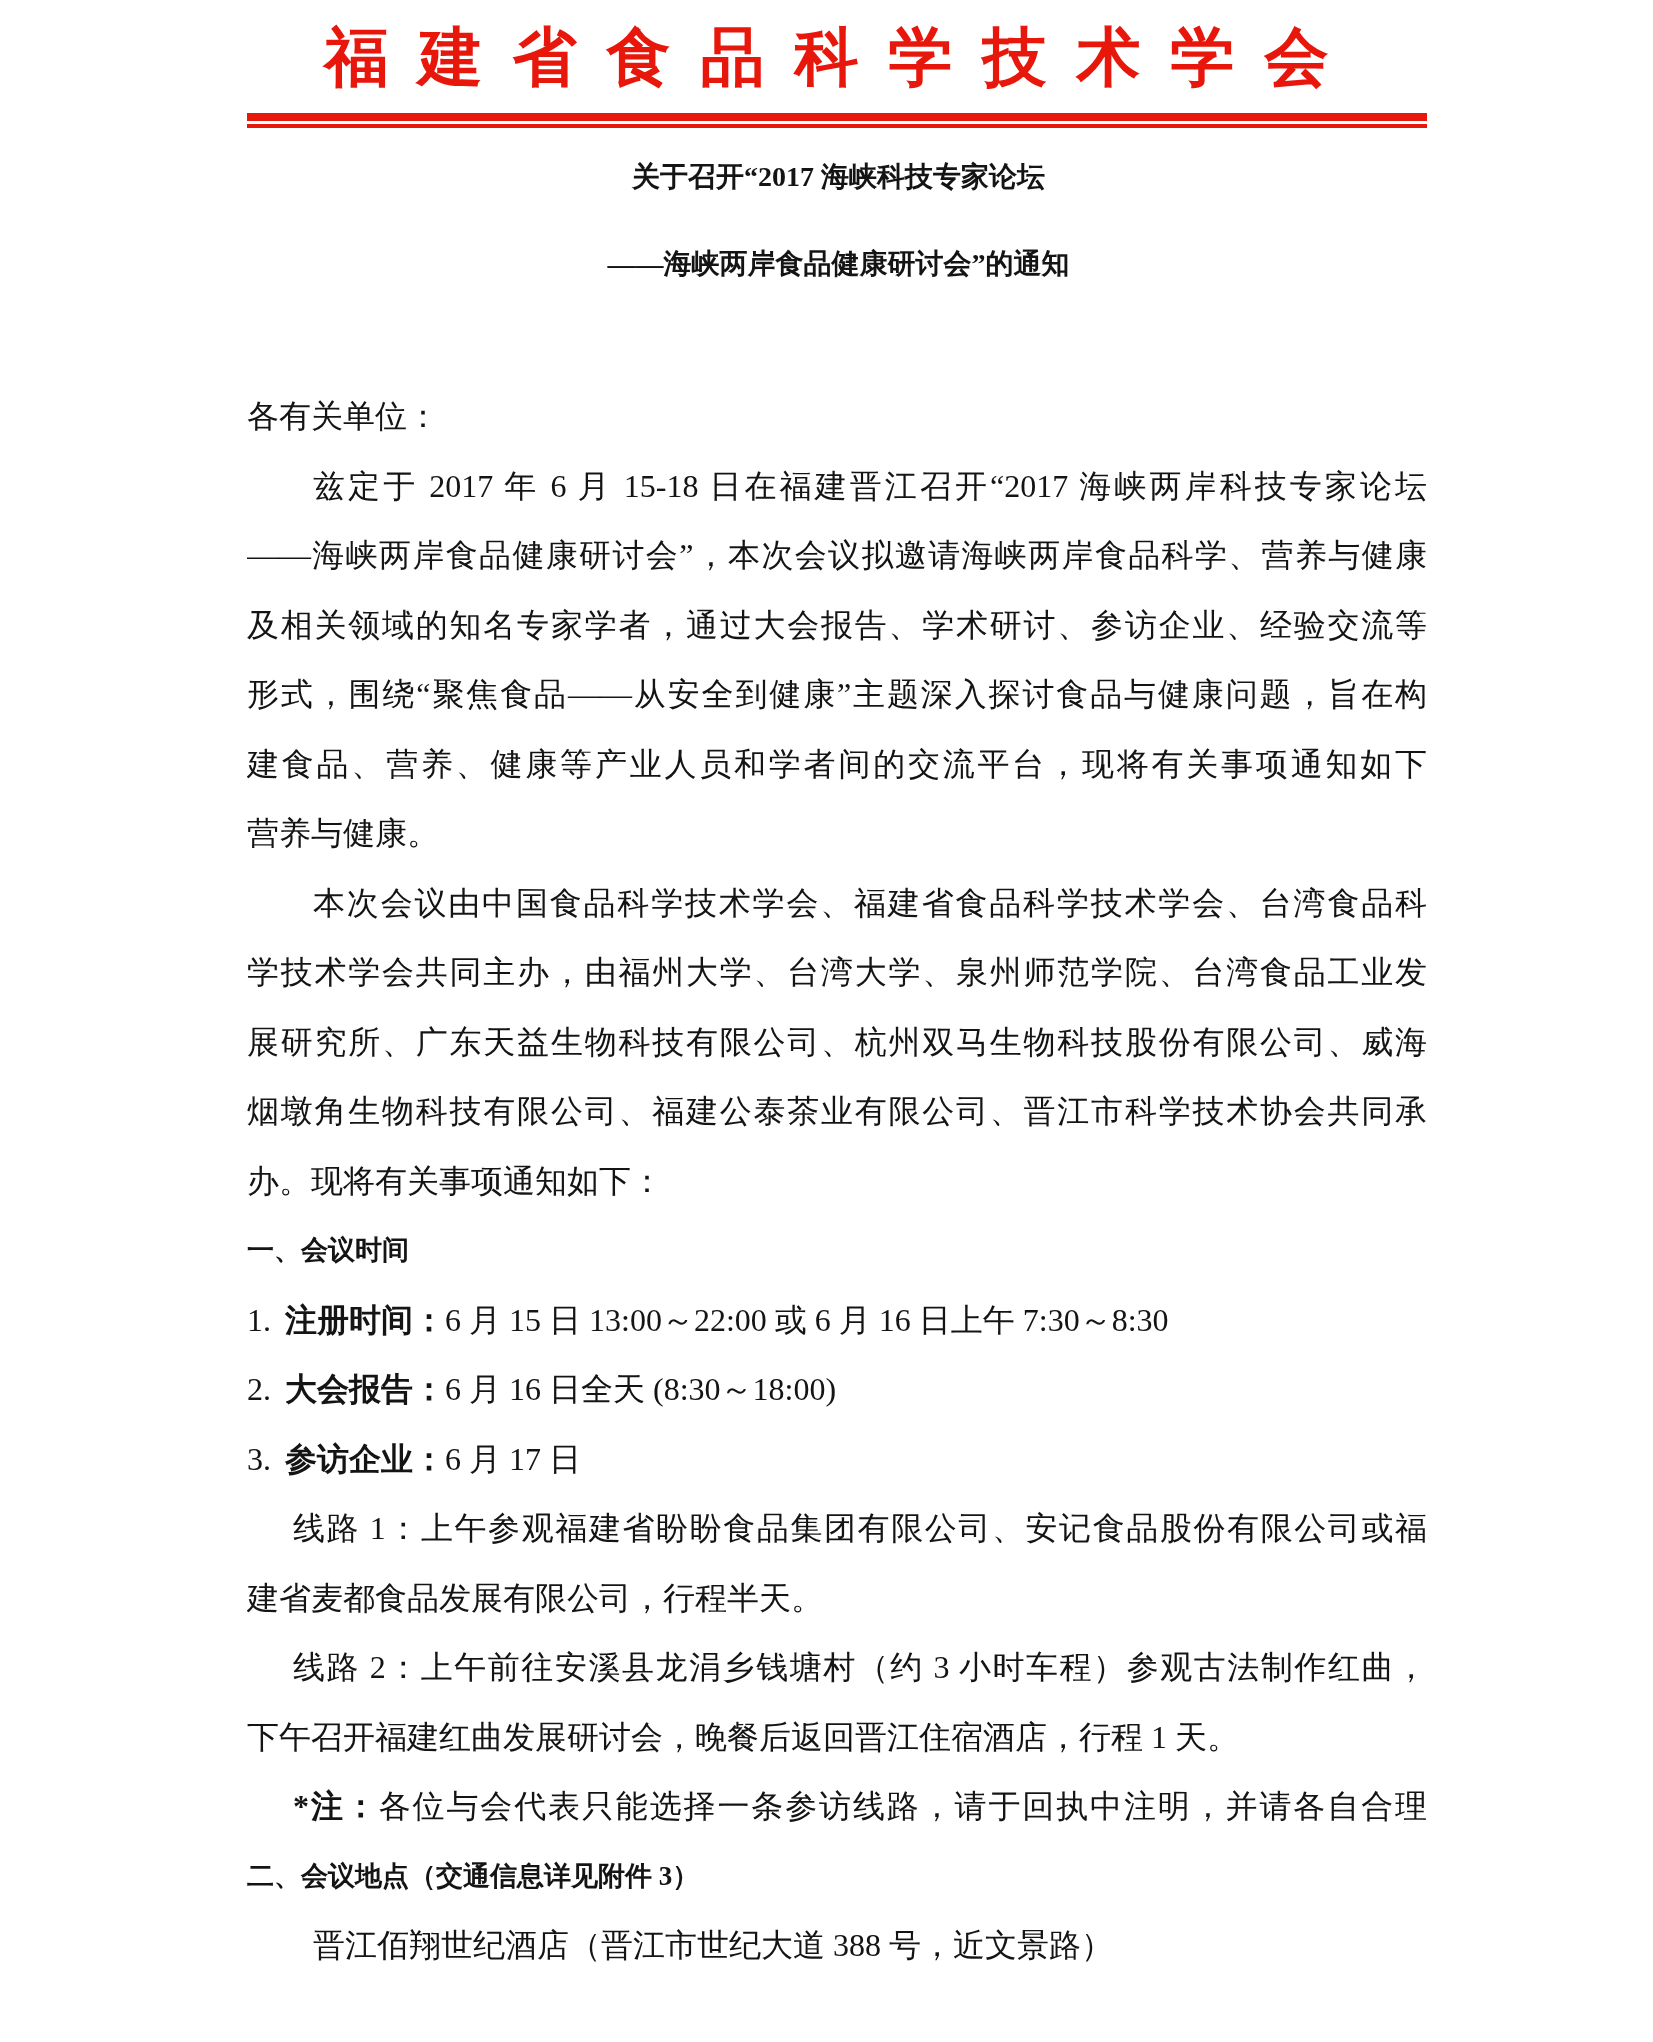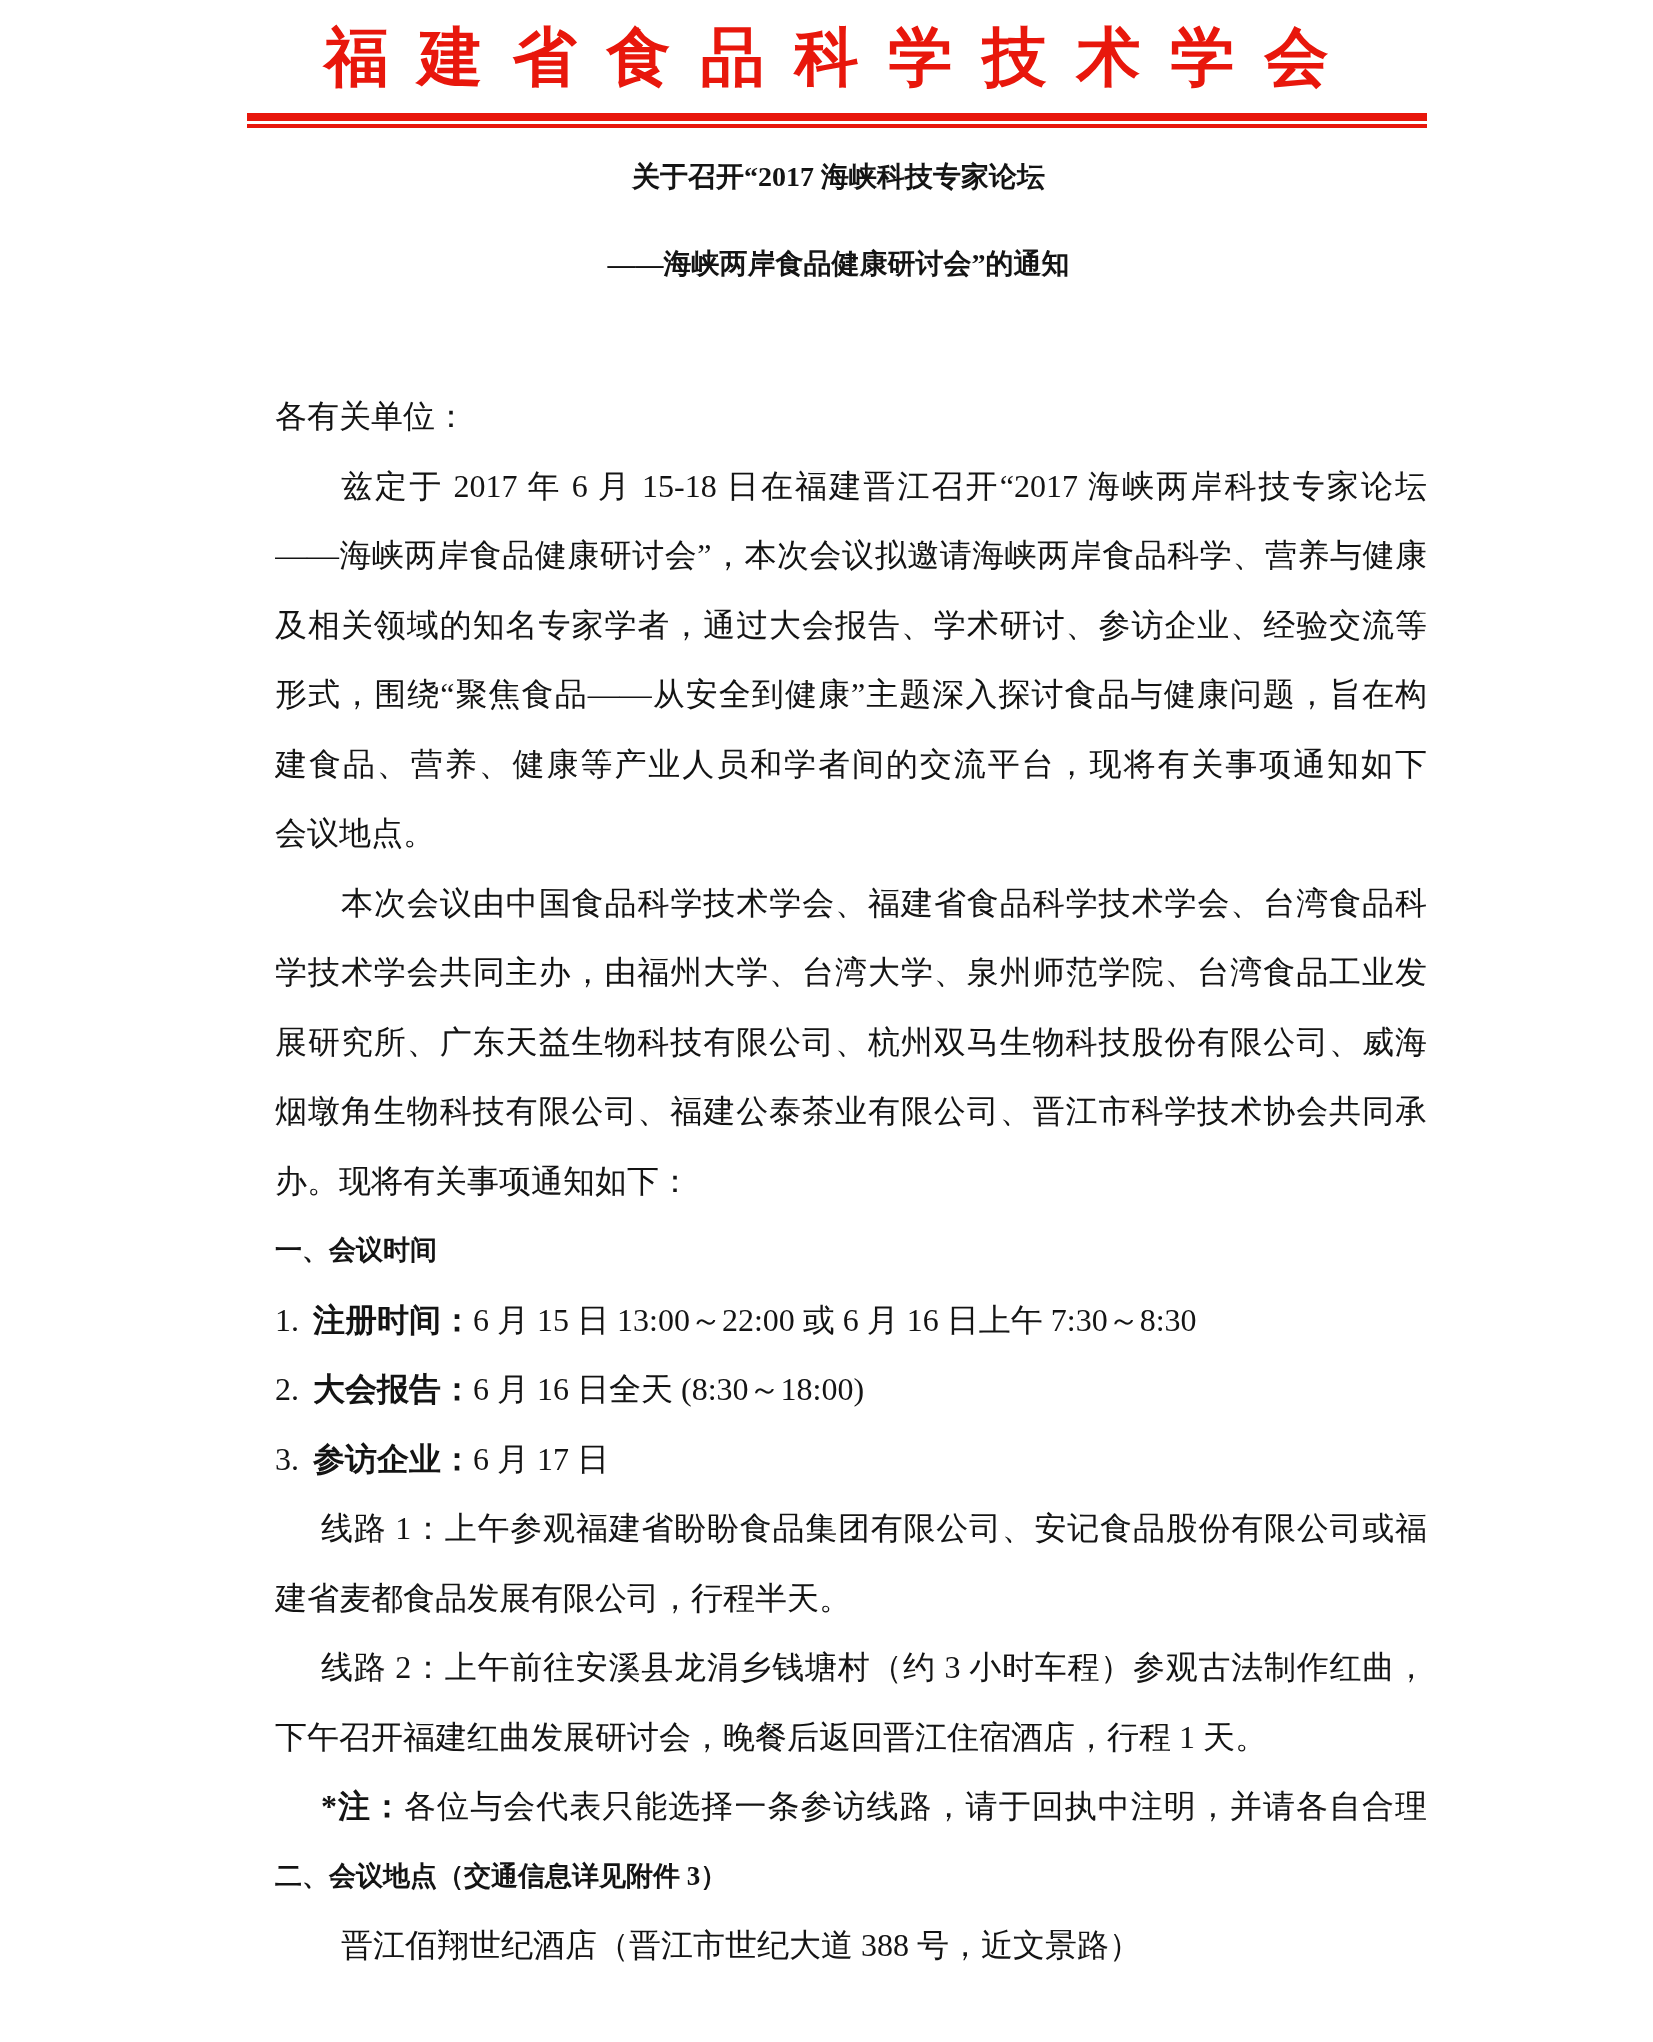--- a/index.html
+++ b/index.html
@@ -36,21 +36,21 @@
     line-height: 54px;
     white-space: nowrap;
   }
   .t1 { top: 150px; }
   .t2 { top: 237px; }
   .body-block {
     position: absolute;
     top: 382px; left: 247px; width: 1180px;
     font-size: 32px;
   }
-  .line { height: 69.5px; line-height: 69.5px; overflow: hidden; margin-left: 28px; }
+  .line { height: 69.5px; line-height: 69.5px; overflow: hidden; }
   .j { text-align: justify; text-align-last: justify; }
   .i2  { text-indent: 66px; }
   .i15 { text-indent: 46px; }
   .b { font-weight: 700; }
   .heading { font-weight: 700; font-size: 27px; }
   .num { margin-right: 14px; }
 </style>
 </head>
 <body>
 
@@ -68,21 +68,21 @@
 
   <div class="body-block">
 
     <div class="line">各有关单位：</div>
 
     <div class="line j i2">兹定于 2017 年 6 月 15-18 日在福建晋江召开“2017 海峡两岸科技专家论坛</div>
     <div class="line j">——海峡两岸食品健康研讨会”，本次会议拟邀请海峡两岸食品科学、营养与健康</div>
     <div class="line j">及相关领域的知名专家学者，通过大会报告、学术研讨、参访企业、经验交流等</div>
     <div class="line j">形式，围绕“聚焦食品——从安全到健康”主题深入探讨食品与健康问题，旨在构</div>
     <div class="line j">建食品、营养、健康等产业人员和学者间的交流平台，现将有关事项通知如下</div>
-    <div class="line">会议地点。</div>
+    <div class="line">营养与健康。</div>
 
     <div class="line j i2">本次会议由中国食品科学技术学会、福建省食品科学技术学会、台湾食品科</div>
     <div class="line j">学技术学会共同主办，由福州大学、台湾大学、泉州师范学院、台湾食品工业发</div>
     <div class="line j">展研究所、广东天益生物科技有限公司、杭州双马生物科技股份有限公司、威海</div>
     <div class="line j">烟墩角生物科技有限公司、福建公泰茶业有限公司、晋江市科学技术协会共同承</div>
     <div class="line">办。现将有关事项通知如下：</div>
 
     <div class="line heading">一、会议时间</div>
 
     <div class="line"><span class="num">1.</span><span class="b">注册时间：</span><span>6 月 15 日 13:00～22:00 或 6 月 16 日上午 7:30～8:30</span></div>

